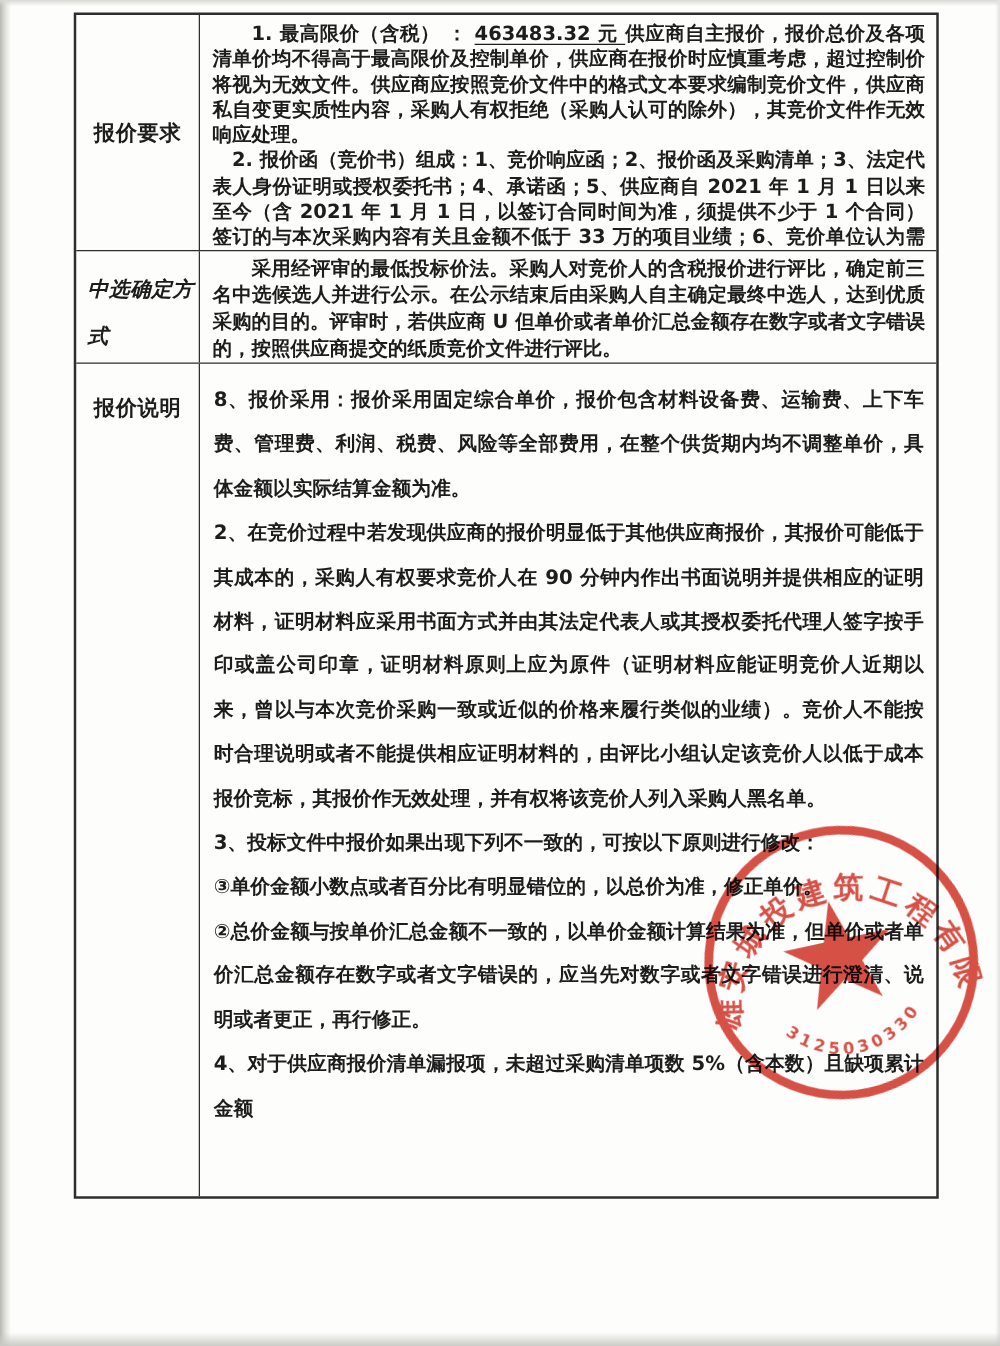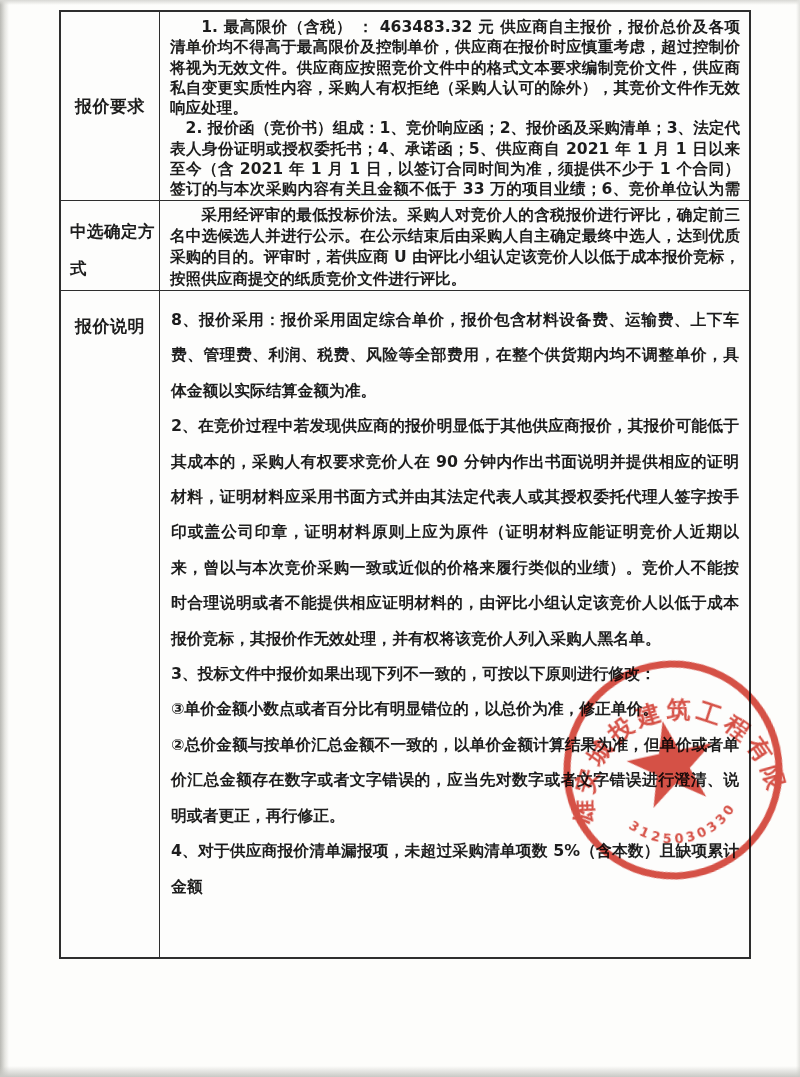--- a/index.html
+++ b/index.html
@@ -33,31 +33,31 @@
   }
   .ccell{
     flex:1;box-sizing:border-box;overflow:hidden;
     text-align:justify;font-weight:700;
   }
   .r1{height:188px;}
   .r2{height:90px;}
   .r3{height:667px;}
 
   .r1 .hcell{display:flex;align-items:center;justify-content:center;}
-  .r2 .hcell{padding:12px 2px 0 9px;line-height:37px;font-size:16.5px;}
+  .r2 .hcell{padding:12px 2px 0 9px;line-height:37px;font-size:16.5px;font-style:italic;}
   .r3 .hcell{padding-top:24px;text-align:center;}
 
   .r1 .ccell{padding:5px 9px 0 10px;font-size:15.6px;line-height:20.3px;}
   .r2 .ccell{padding:4px 9px 0 10px;font-size:15.6px;line-height:21.2px;}
   .r3 .ccell{padding:11px 10px 0 11px;font-size:15.8px;line-height:35.4px;}
 
   .ccell p{margin:0;}
   .indent2{text-indent:2em;}
   .indent1{text-indent:1em;}
-  .ul{text-underline-offset:3px;}
+  .ul{text-decoration:underline;text-underline-offset:3px;}
 
   .seal{
     position:absolute;left:549px;top:646px;width:248px;height:248px;
     mix-blend-mode:multiply;opacity:.82;
     transform:rotate(-12deg);
     pointer-events:none;
     filter:blur(.3px);
   }
   .seal text{font-family:"DejaVu Sans","Liberation Sans",sans-serif;font-weight:700;}
 </style>
@@ -76,21 +76,21 @@
     <div class="ccell">
       <p class="indent2"><span>1. 最高限价（含税） ： </span><span class="ul"> 463483.32 元 </span><span>供应商自主报价，报价总价及各项清单价均不得高于最高限价及控制单价，供应商在报价时应慎重考虑，超过控制价将视为无效文件。供应商应按照竞价文件中的格式文本要求编制竞价文件，供应商私自变更实质性内容，采购人有权拒绝（采购人认可的除外），其竞价文件作无效响应处理。</span></p>
       <p class="indent1">2. 报价函（竞价书）组成：1、竞价响应函；2、报价函及采购清单；3、法定代表人身份证明或授权委托书；4、承诺函；5、供应商自 2021 年 1 月 1 日以来至今（含 2021 年 1 月 1 日，以签订合同时间为准，须提供不少于 1 个合同）签订的与本次采购内容有关且金额不低于 33 万的项目业绩；6、竞价单位认为需要提交的其他文件。</p>
 
     </div>
   </div>
 
   <div class="row r2">
     <div class="hcell">中选确定方式</div>
     <div class="ccell">
-      <p class="indent2">采用经评审的最低投标价法。采购人对竞价人的含税报价进行评比，确定前三名中选候选人并进行公示。在公示结束后由采购人自主确定最终中选人，达到优质采购的目的。评审时，若供应商 U 由评比小组认定该竞价人以低于成本报价竞标，按照供应商提交的纸质竞价文件进行评比。</p>
+      <p class="indent2">采用经评审的最低投标价法。采购人对竞价人的含税报价进行评比，确定前三名中选候选人并进行公示。在公示结束后由采购人自主确定最终中选人，达到优质采购的目的。评审时，若供应商 U 但单价或者单价汇总金额存在数字或者文字错误的，按照供应商提交的纸质竞价文件进行评比。</p>
     </div>
   </div>
 
   <div class="row r3">
     <div class="hcell">报价说明</div>
     <div class="ccell">
       <p>8、报价采用：报价采用固定综合单价，报价包含材料设备费、运输费、上下车费、管理费、利润、税费、风险等全部费用，在整个供货期内均不调整单价，具体金额以实际结算金额为准。</p>
       <p>2、在竞价过程中若发现供应商的报价明显低于其他供应商报价，其报价可能低于其成本的，采购人有权要求竞价人在 90 分钟内作出书面说明并提供相应的证明材料，证明材料应采用书面方式并由其法定代表人或其授权委托代理人签字按手印或盖公司印章，证明材料原则上应为原件（证明材料应能证明竞价人近期以来，曾以与本次竞价采购一致或近似的价格来履行类似的业绩）。竞价人不能按时合理说明或者不能提供相应证明材料的，由评比小组认定该竞价人以低于成本报价竞标，其报价作无效处理，并有权将该竞价人列入采购人黑名单。</p>
       <p>3、投标文件中报价如果出现下列不一致的，可按以下原则进行修改：</p>
       <p>③单价金额小数点或者百分比有明显错位的，以总价为准，修正单价。</p>

